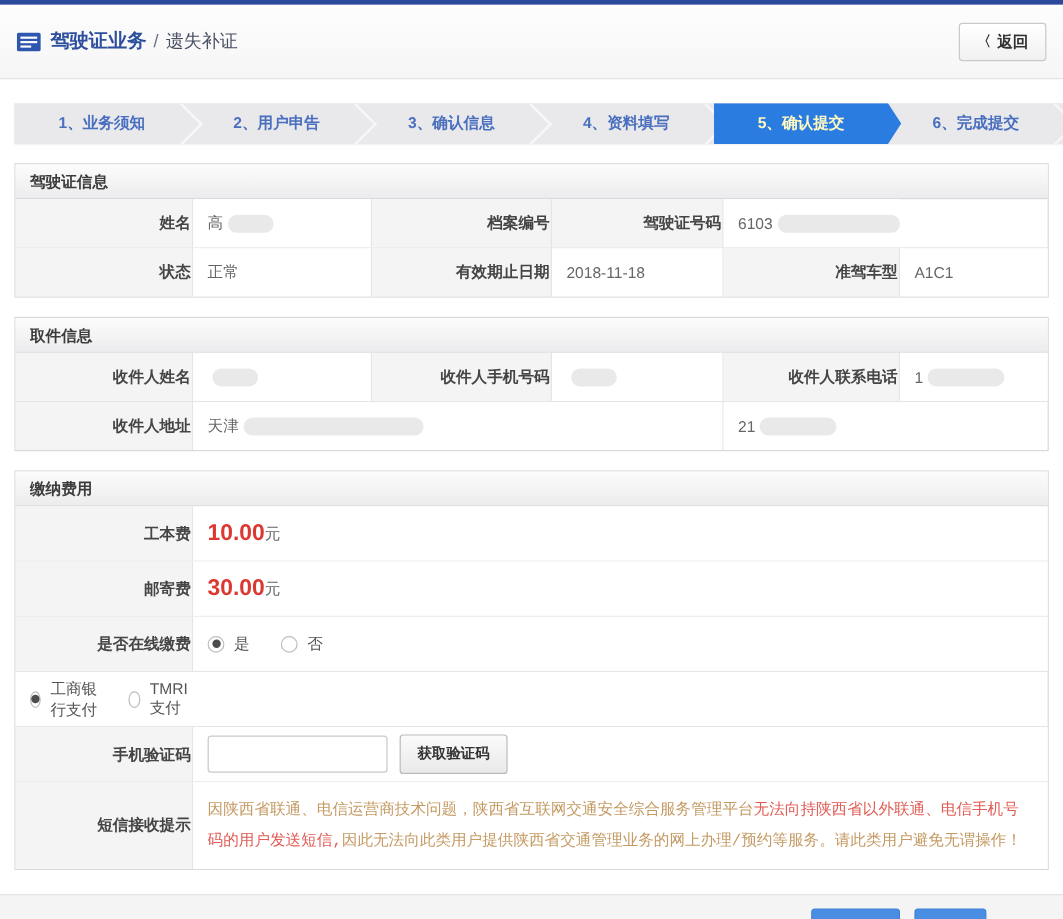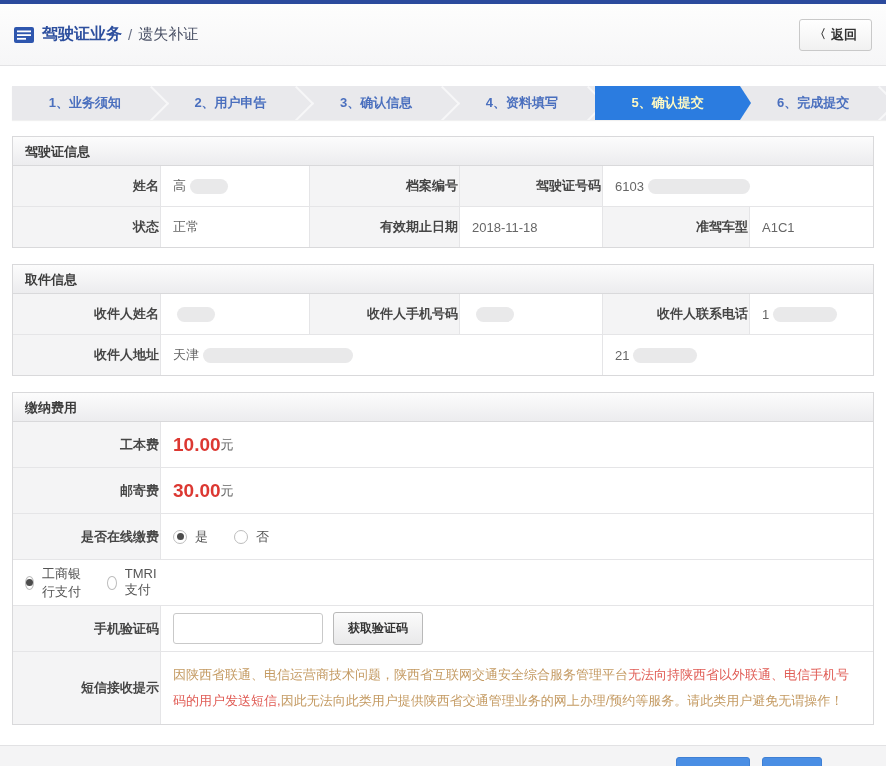--- a/index.html
+++ b/index.html
@@ -88,21 +88,21 @@
   .captcha-input {
     width:150px; height:31px; border:1px solid #c9c9c9; border-radius:3px;
     padding:0 8px; font-size:13px; color:#333; background:#fff;
   }
   .code-btn {
     margin-left:10px; height:33px; padding:0 14px;
     background:linear-gradient(#fbfbfb,#e9e9ea); border:1px solid #b9b9b9;
     border-radius:3px; font-size:12px; font-weight:bold; color:#333; cursor:pointer;
   }
   
-  .notice-cell { padding:10px 14px 10px 12px; line-height:26px; font-size:13px; }
+  .notice-cell { padding:10px 14px 10px 12px; line-height:26px; font-size:13px;font-family:Liberation Mono, monospace; }
   .n-tan { color:#c49a62; } .n-red { color:#e05c55; }
   
   .footer {
     margin-top:20px; height:61px; background:#f4f4f5; border-top:1px solid #e2e2e4;
     display:flex; align-items:center; justify-content:flex-end; gap:12px;
     padding-right:64px;
   }
   .btn-primary {
     background:#4a8ee4; border:1px solid #3f80d4; color:#fff;
     border-radius:3px; font-size:14px; font-weight:bold; padding:9px 15px;

